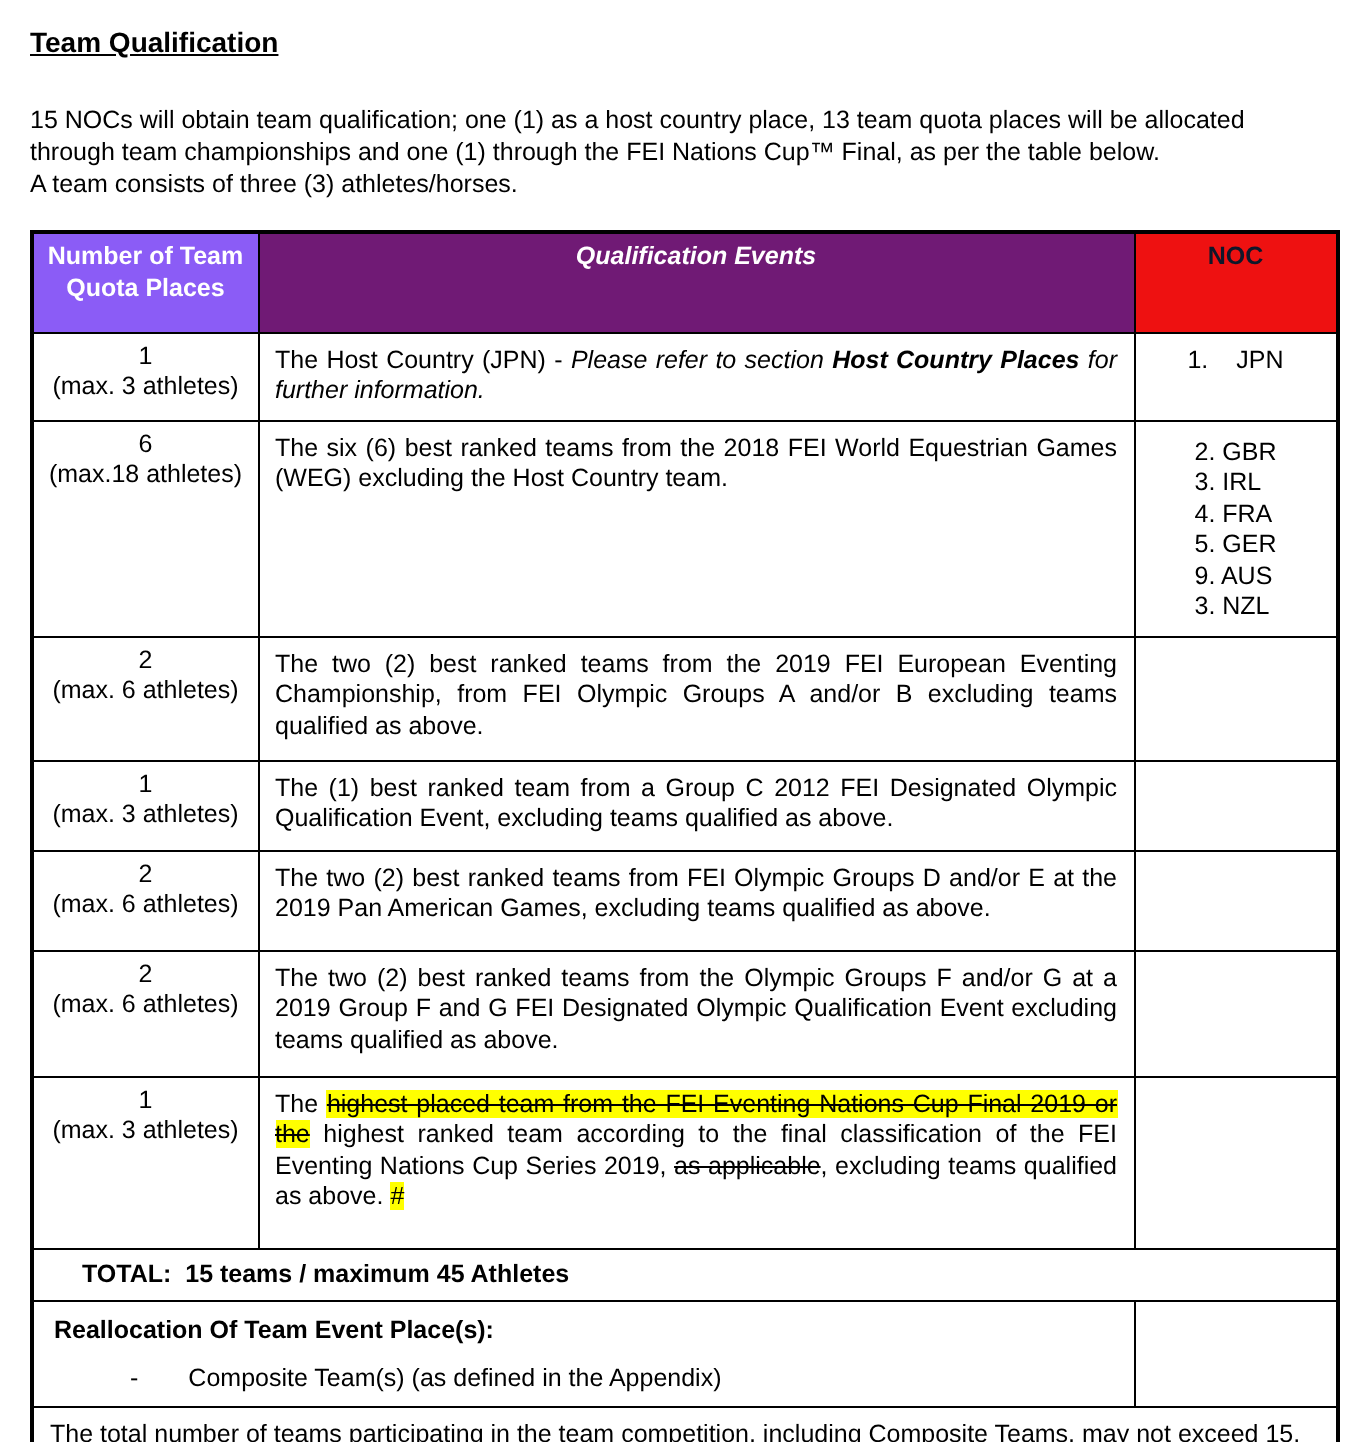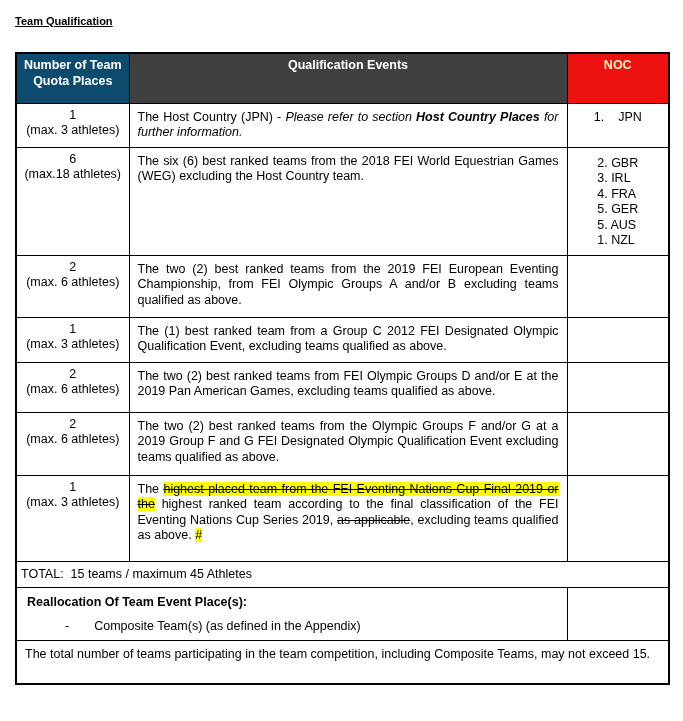--- a/index.html
+++ b/index.html
@@ -9,21 +9,21 @@
     font-family: "Liberation Sans", "DejaVu Sans", sans-serif;
     color: #000;
     font-size: 12.5px;
     line-height: 16px;
     overflow: hidden;
   }
   .page { padding: 13px 15px 0 15px; }
 
   .doc-title {
     font-weight: bold;
-    font-size: 11px;
+    font-size: 14px;
     text-decoration: underline;
     margin-bottom: 23px;
   }
   .intro { margin-bottom: 15px; }
   .intro p { margin: 0; }
 
   table.qual {
     border-collapse: collapse;
     width: 653px;
     table-layout: fixed;
@@ -51,52 +51,54 @@
     text-align: justify;
     padding: 6px 8px 6px 8px;
   }
   td.c3 { padding: 6px 4px; text-align: center; }
   .noc-first { display: inline-flex; gap: 14px; }
   .noc-list { display: inline-block; text-align: left; }
   .strike { text-decoration: line-through; }
   .hl { background: #FFFF00; }
   .hl-strike { background: #FFFF00; text-decoration: line-through; }
   td.total-cell {
-    font-weight: normal;
-    padding: 5px 4px;
+    font-weight: bold;
+    padding: 5px 24px;
     vertical-align: middle;
   }
   td.realloc-cell { padding: 7px 8px 6px 10px; }
   .realloc-item { display: flex; margin-top: 8px; }
   .realloc-dash { margin-left: 38px; }
   .realloc-text { margin-left: 25px; text-align: right; }
   td.footer-cell { padding: 6px 8px 8px 8px; }
 </style>
 </head>
 <body>
 
 <div class="page">
 
   <div class="doc-title">Team Qualification</div>
 
   <div class="intro">
+    <p>15 NOCs will obtain team qualification; one (1) as a host country place, 13 team quota places will be allocated through team championships and one (1) through the FEI Nations Cup™ Final, as per the table below.</p>
+    <p>A team consists of three (3) athletes/horses.</p>
   </div>
 
   <table class="qual">
     <colgroup>
       <col style="width:113px">
       <col style="width:438px">
       <col style="width:102px">
     </colgroup>
 
     <tbody>
         <tr style="height:50px">
-      <th class="hdr" style="background: #0c4a6e; color: rgb(255, 255, 255);">Number of Team Quota Places</th>
-      <th class="hdr" style="background: #404040; color: rgb(255, 255, 255);">Qualification Events</th>
-      <th class="hdr" style="background: rgb(238, 17, 17); color: #fef9c3;">NOC</th>
+      <th class="hdr" style="background: #8b5cf6; color: rgb(255, 255, 255);">Number of Team Quota Places</th>
+      <th class="hdr" style="background: #701a75; color: rgb(255, 255, 255); font-style: italic;">Qualification Events</th>
+      <th class="hdr" style="background: rgb(238, 17, 17); color: #0f172a;">NOC</th>
     </tr>
 
     <tr style="height:44px">
       <td class="c1">
         <div>1</div>
         <div>(max. 3 athletes)</div>
       </td>
       <td class="c2">
         <span>The Host Country (JPN) - </span><i>Please refer to section </i><b><i>Host Country Places</i></b><i> for further information.</i>
       </td>
@@ -115,22 +117,22 @@
       </td>
       <td class="c2">
         <span>The six (6) best ranked teams from the 2018 FEI World Equestrian Games (WEG) excluding the Host Country team.</span>
       </td>
       <td class="c3" style="padding-top:8px">
         <span class="noc-list">
           <div>2. GBR</div>
           <div>3. IRL</div>
           <div>4. FRA</div>
           <div>5. GER</div>
-          <div>5. AUS</div>
-          <div>1. NZL</div>
+          <div>9. AUS</div>
+          <div>3. NZL</div>
         </span>
       </td>
     </tr>
 
     <tr style="height:62px">
       <td class="c1">
         <div>2</div>
         <div>(max. 6 athletes)</div>
       </td>
       <td class="c2">

